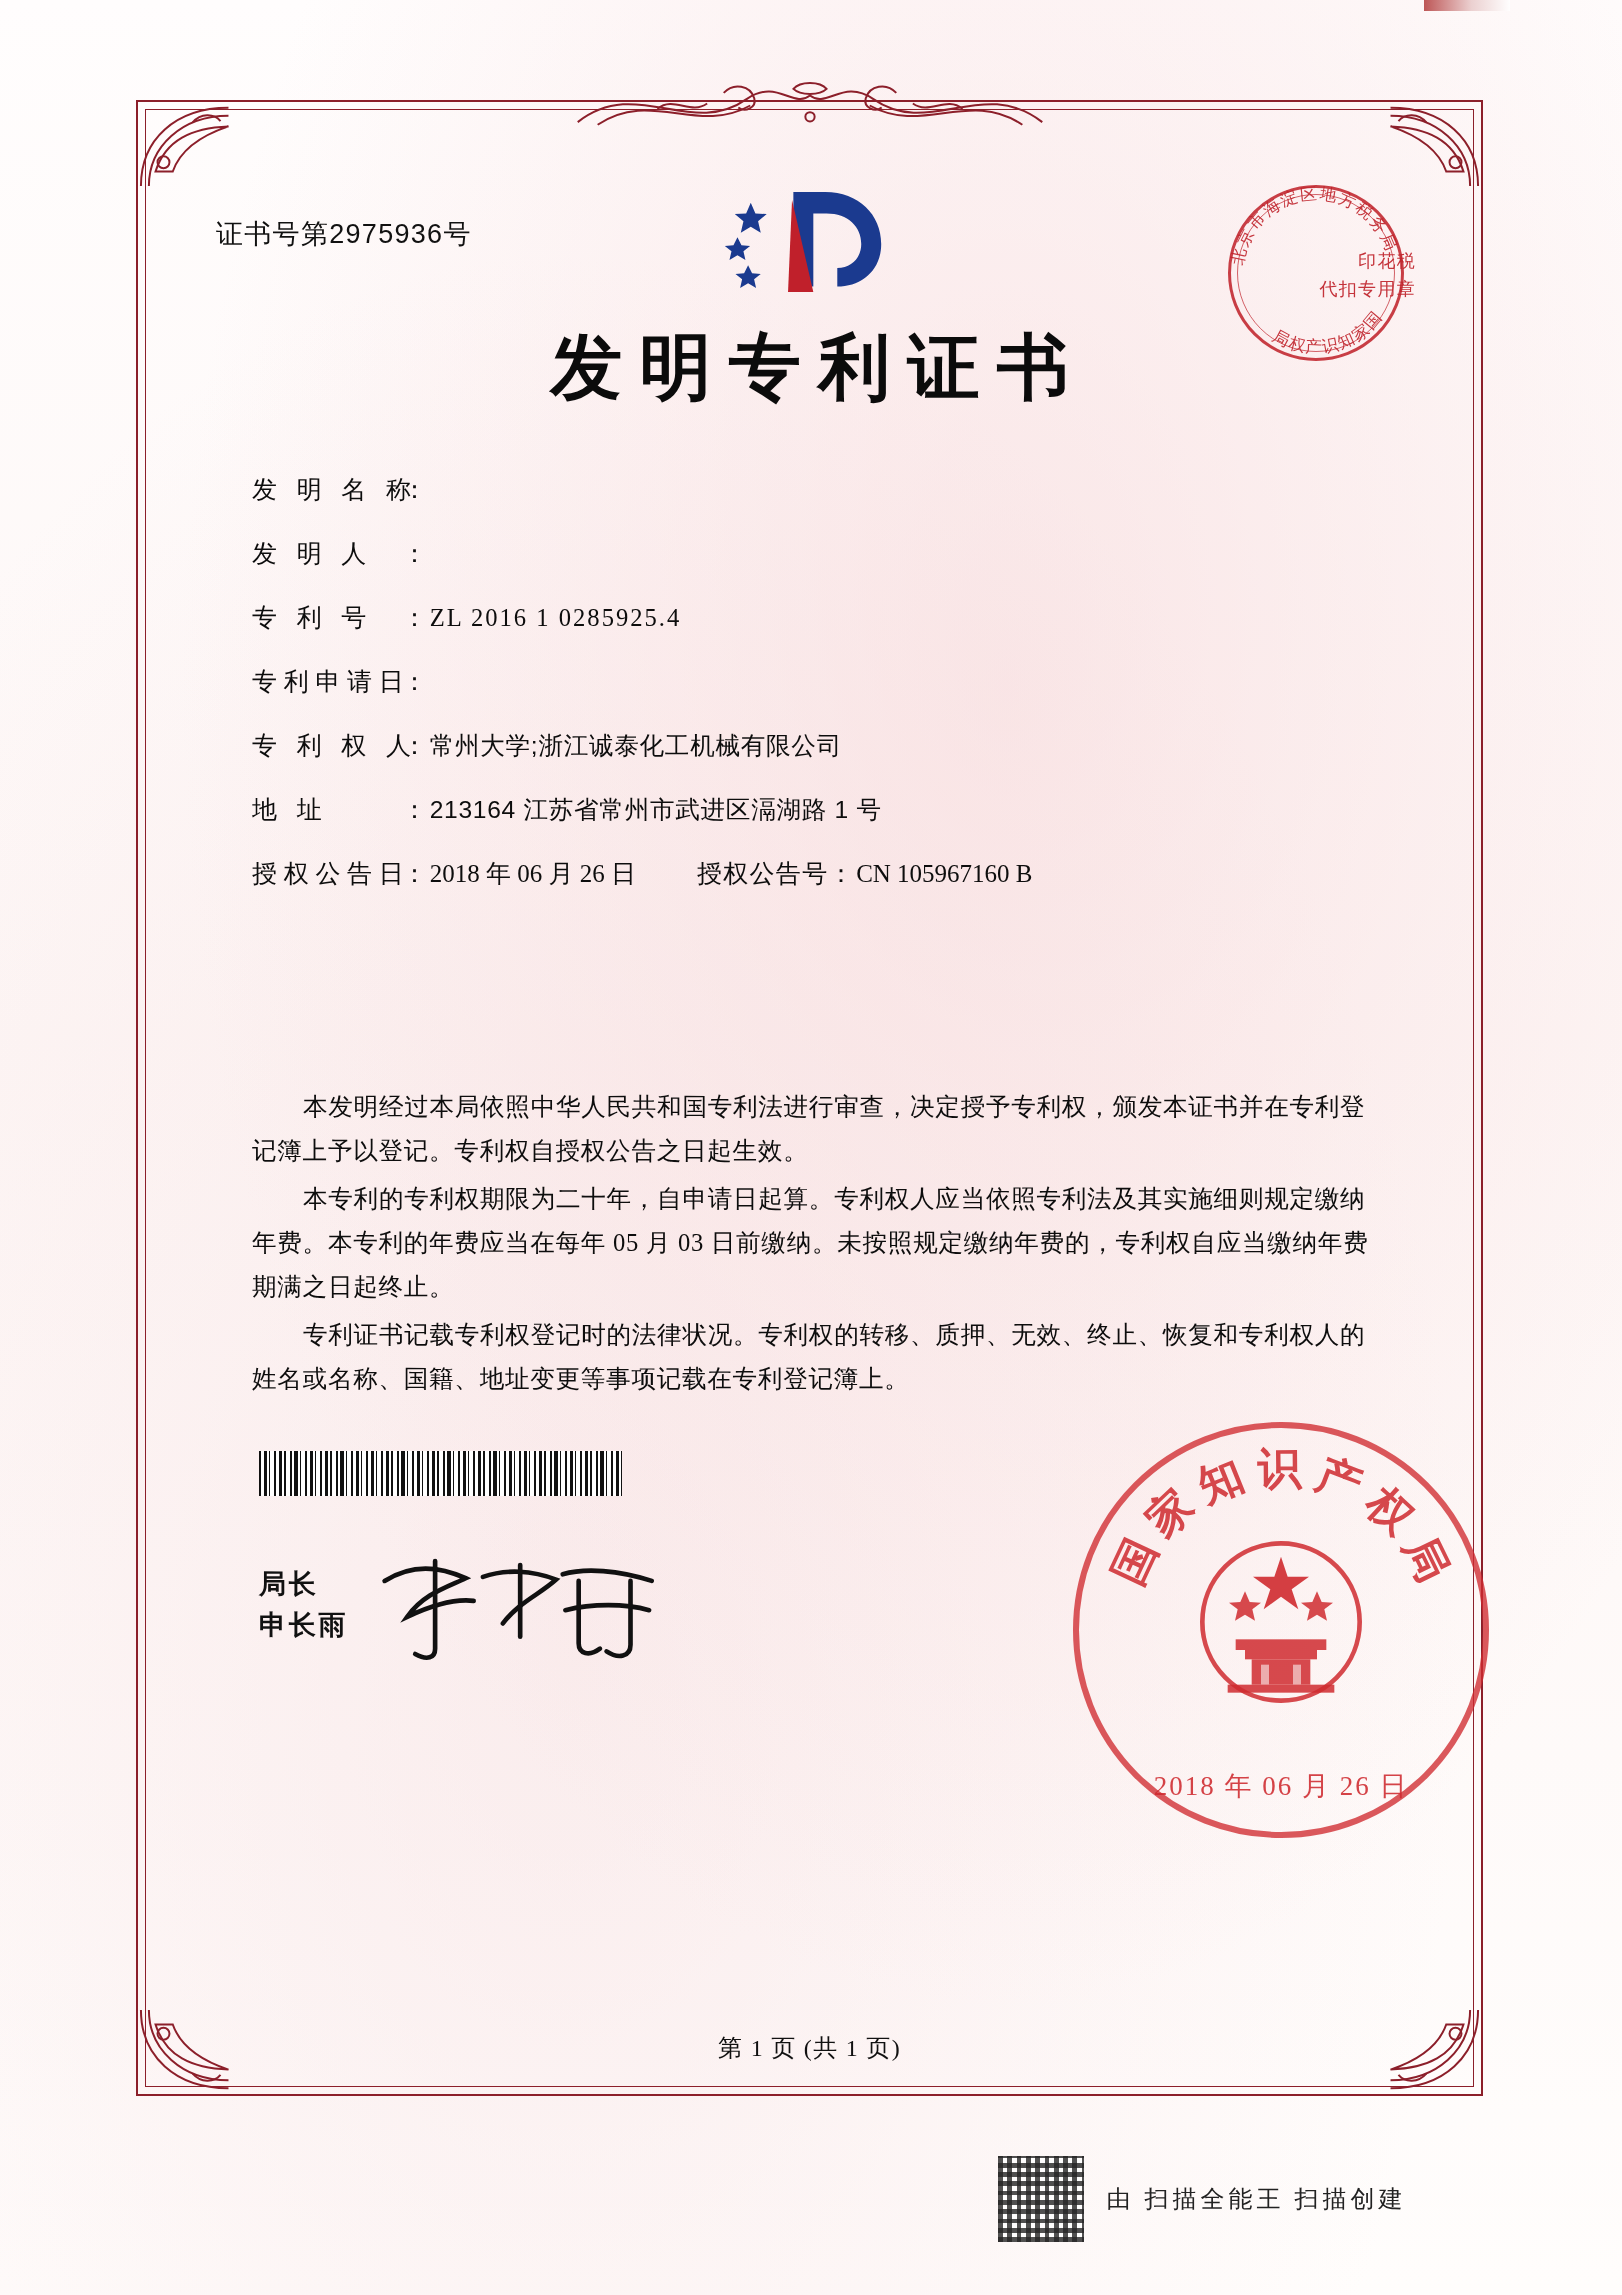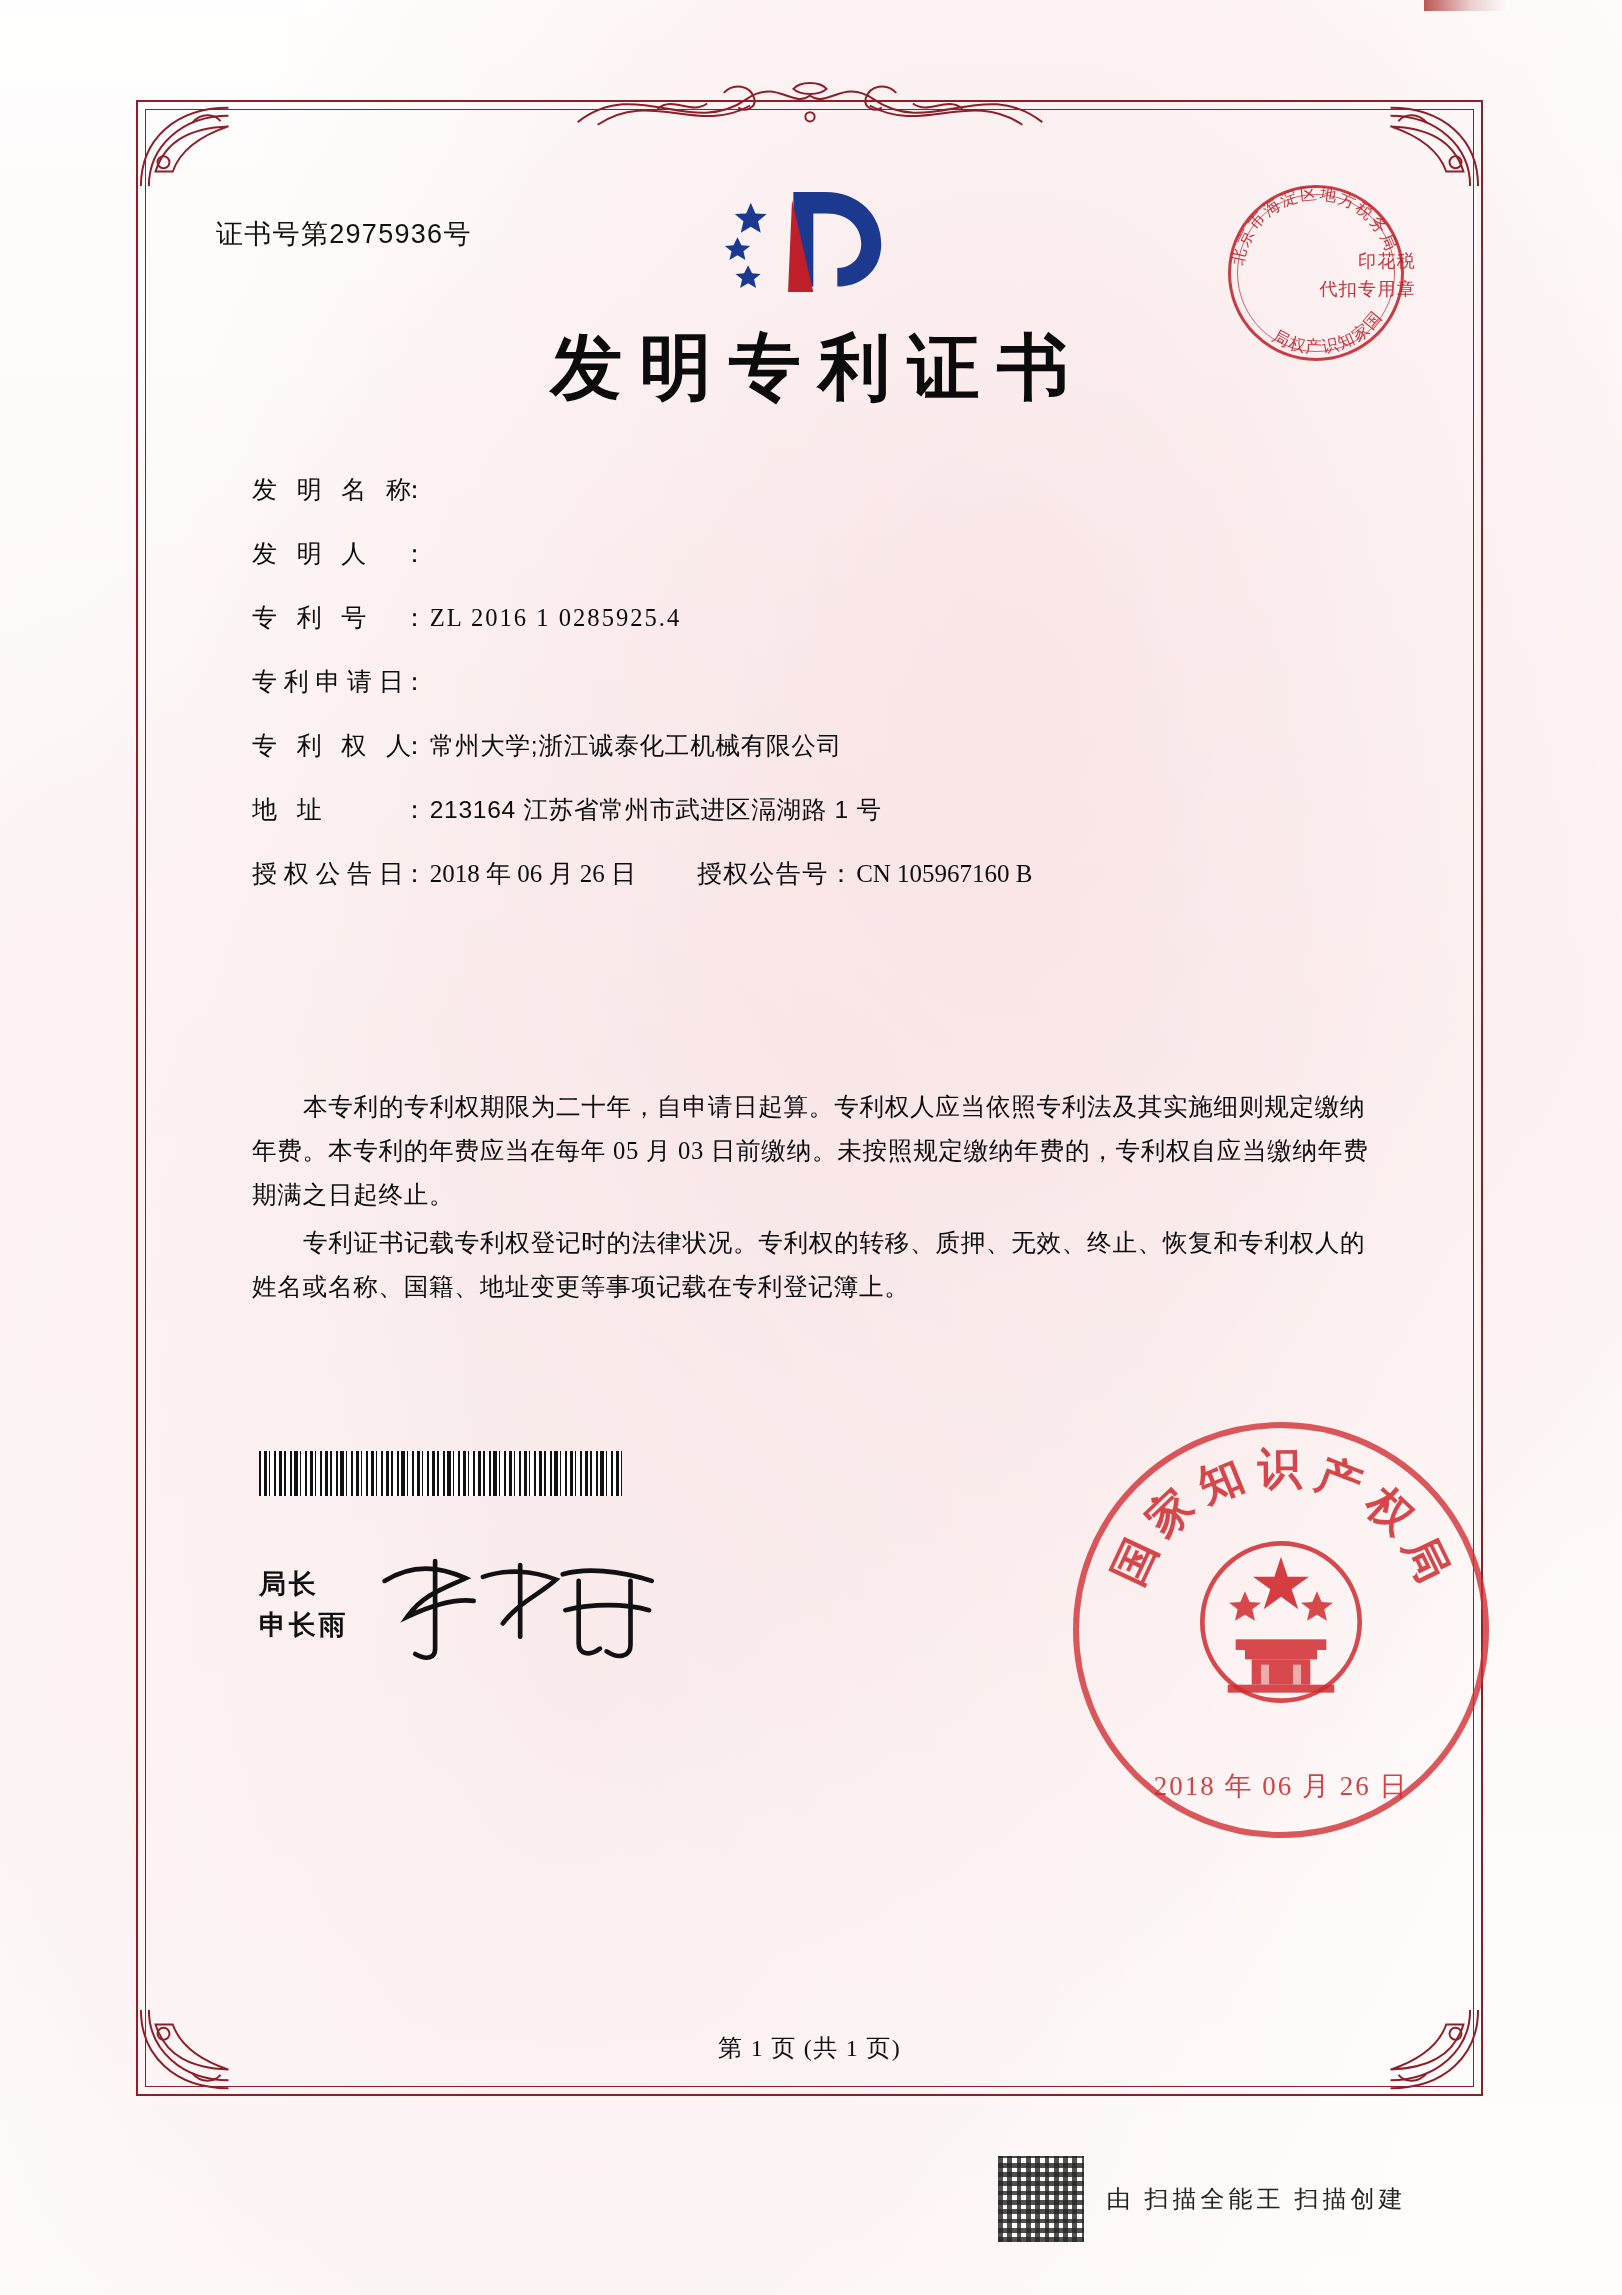--- a/index.html
+++ b/index.html
@@ -500,20 +500,21 @@
         <div>2018 年 06 月 26 日</div>
         <div class="split-right">
           <div class="field-label">授权公告号</div>
           <div class="field-colon">：</div>
           <div>CN 105967160 B</div>
         </div>
       </div>
     </div>
 
     <div class="body-text">
+      <p>本发明经过本局依照中华人民共和国专利法进行审查，决定授予专利权，颁发本证书并在专利登记簿上予以登记。专利权自授权公告之日起生效。</p>
       <p>本专利的专利权期限为二十年，自申请日起算。专利权人应当依照专利法及其实施细则规定缴纳年费。本专利的年费应当在每年 05 月 03 日前缴纳。未按照规定缴纳年费的，专利权自应当缴纳年费期满之日起终止。</p>
       <p>专利证书记载专利权登记时的法律状况。专利权的转移、质押、无效、终止、恢复和专利权人的姓名或名称、国籍、地址变更等事项记载在专利登记簿上。</p>
     </div>
 
     <div class="barcode">
       <div class="bars"></div>
     </div>
 
     <div class="sign-block">
       <div>局长</div>

